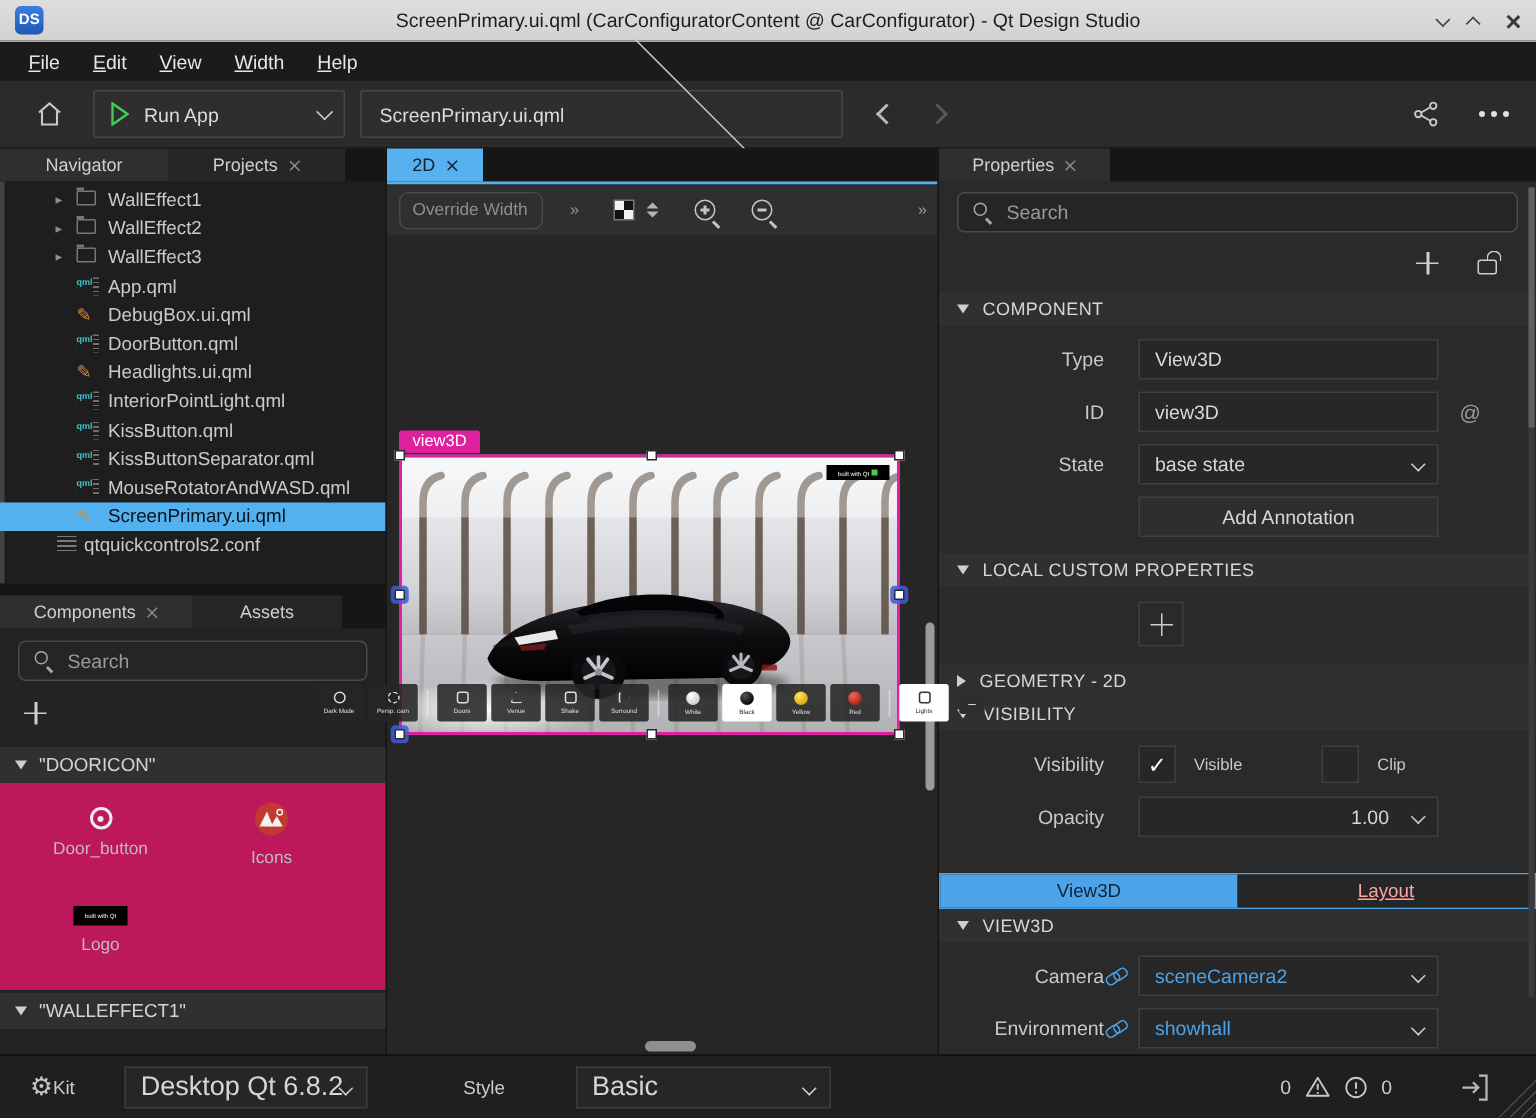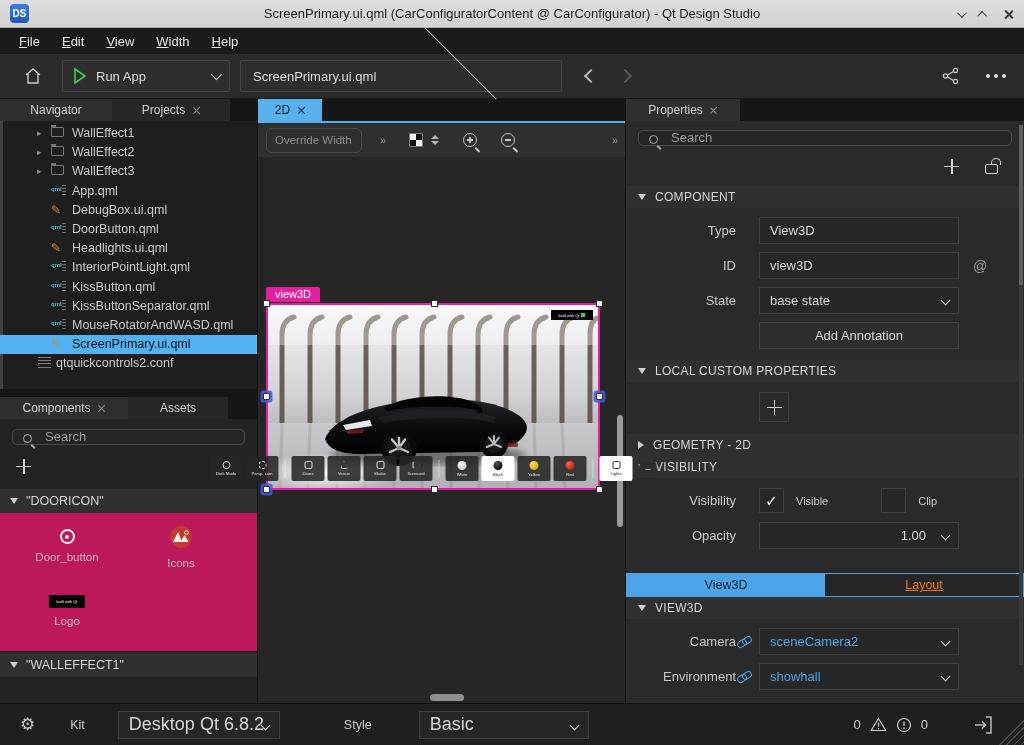--- a/index.html
+++ b/index.html
@@ -65,21 +65,21 @@
   .i-qml { width:15px; height:12px; position:relative;
     background:repeating-linear-gradient(#6f6f6f 0 1px, transparent 1px 3px); }
   .i-qml::after { content:"qml"; position:absolute; left:0; bottom:-2px; background:#1e1e1e; color:#3fc0ce; font-size:6px; font-weight:bold; letter-spacing:0; }
   .i-ui { width:15px; height:13px; color:#cf8a3c; font-size:12px; line-height:12px; top:2px; }
   .i-conf { width:13px; height:11px; background:repeating-linear-gradient(#7a7a7a 0 1px, transparent 1px 3.2px); }
 
   .panel-gap { height:8px; background:#161616; }
   .tab-comp { width:128px; background:#2f2f2f; }
   .tab-assets { width:100px; background:#262626; }
   .search-wrap { position:relative; margin:8px 12px 4px 12px; }
-  .search-input { width:100%; height:16px; background:#252525; border:1px solid #4a4a4a; border-radius:5px;
+  .search-input { width:100%; height:27px; background:#252525; border:1px solid #4a4a4a; border-radius:5px;
     color:#cfcfcf; font-size:13px; padding:0 8px 0 32px; outline:none; font-family:inherit; }
   .search-input::placeholder { color:#9a9a9a; }
   .mag { position:absolute; left:11px; top:7px; width:9px; height:9px; border:1.5px solid #a8a8a8; border-radius:50%; }
   .mag::after { content:""; position:absolute; left:8px; top:9px; width:5px; height:1.5px; background:#a8a8a8; transform:rotate(45deg); transform-origin:0 0; }
   .plus { position:relative; width:15px; height:15px; display:inline-block; }
   .plus::before { content:""; position:absolute; left:7px; top:0; width:1.6px; height:15px; background:#cfcfcf; }
   .plus::after { content:""; position:absolute; left:0; top:7px; width:15px; height:1.6px; background:#cfcfcf; }
   .plus-row { height:34px; display:flex; align-items:center; padding-left:16px; }
   .sec-header { height:24px; background:#303030; display:flex; align-items:center; gap:8px; padding-left:10px;
     color:#d4d4d4; font-size:12.5px; margin-top:6px; }
@@ -160,21 +160,21 @@
   .at { color:#9a9a9a; font-size:14px; margin-left:14px; }
   .annot-btn { width:200px; height:27px; margin-left:133px; border:1px solid #3f3f3f; background:#2e2e2e;
     color:#d8d8d8; font-size:13px; display:flex; align-items:center; justify-content:center; }
   .plus-box { width:30px; height:30px; border:1px solid #3f3f3f; margin:10px 0 12px 133px; display:flex; align-items:center; justify-content:center; }
   .checkbox { width:25px; height:25px; border:1px solid #3f3f3f; background:#272727; display:flex; align-items:center; justify-content:center; color:#fff; font-size:15px; }
   .cb-label { color:#c9c9c9; font-size:11px; margin:0 0 0 12px; }
   .opacity-val { flex:1; text-align:right; padding-right:22px; }
   .subtabs { display:flex; height:24px; margin-top:14px; border:1px solid #4da3e8; }
   .subtab { flex:1; display:flex; align-items:center; justify-content:center; font-size:12.5px; }
   .subtab.active { background:#4da3e8; color:#0e2338; }
-  .subtab.inactive { background:#262626; color:#f97316;text-decoration:underline; }
+  .subtab.inactive { background:#262626; color:#fca5a5;text-decoration:underline; }
   .linkic { width:14px; height:14px; margin-right:8px; position:relative; }
   .linkic::before,.linkic::after { content:""; position:absolute; width:8px; height:5px; border:1.5px solid #4da3e8; border-radius:3px; }
   .linkic::before { left:0; top:5px; transform:rotate(-35deg); }
   .linkic::after { left:5px; top:2px; transform:rotate(-35deg); }
   .blue-val { color:#4da3e8; }
 
   
   .statusbar { height:42px; background:#1f1f1f; border-top:1px solid #0e0e0e; display:flex; align-items:center; position:relative; }
   .gear { margin-left:20px; color:#c5c5c5; font-size:17px; }
   .sb-label { color:#c9c9c9; font-size:12.5px; }
@@ -631,21 +631,21 @@
             <span class="blue-val">showhall</span>
             <span class="fchev"></span>
           </div>
         </div>
       </div>
     </div>
   </div>
 
   <div class="statusbar">
     <span class="gear">⚙</span>
-    <span class="sb-label" style="margin-left:35px">Kit</span>
+    <span class="sb-label" style="">Kit</span>
     <div class="sb-dd" style="margin-left:33px; width:162px">
       <span>Desktop Qt 6.8.2</span>
       <span class="fchev"></span>
     </div>
     <span class="sb-label" style="margin-left:64px">Style</span>
     <div class="sb-dd" style="margin-left:47px; width:170px">
       <span>Basic</span>
       <span class="fchev"></span>
     </div>
     <div class="sb-right">

